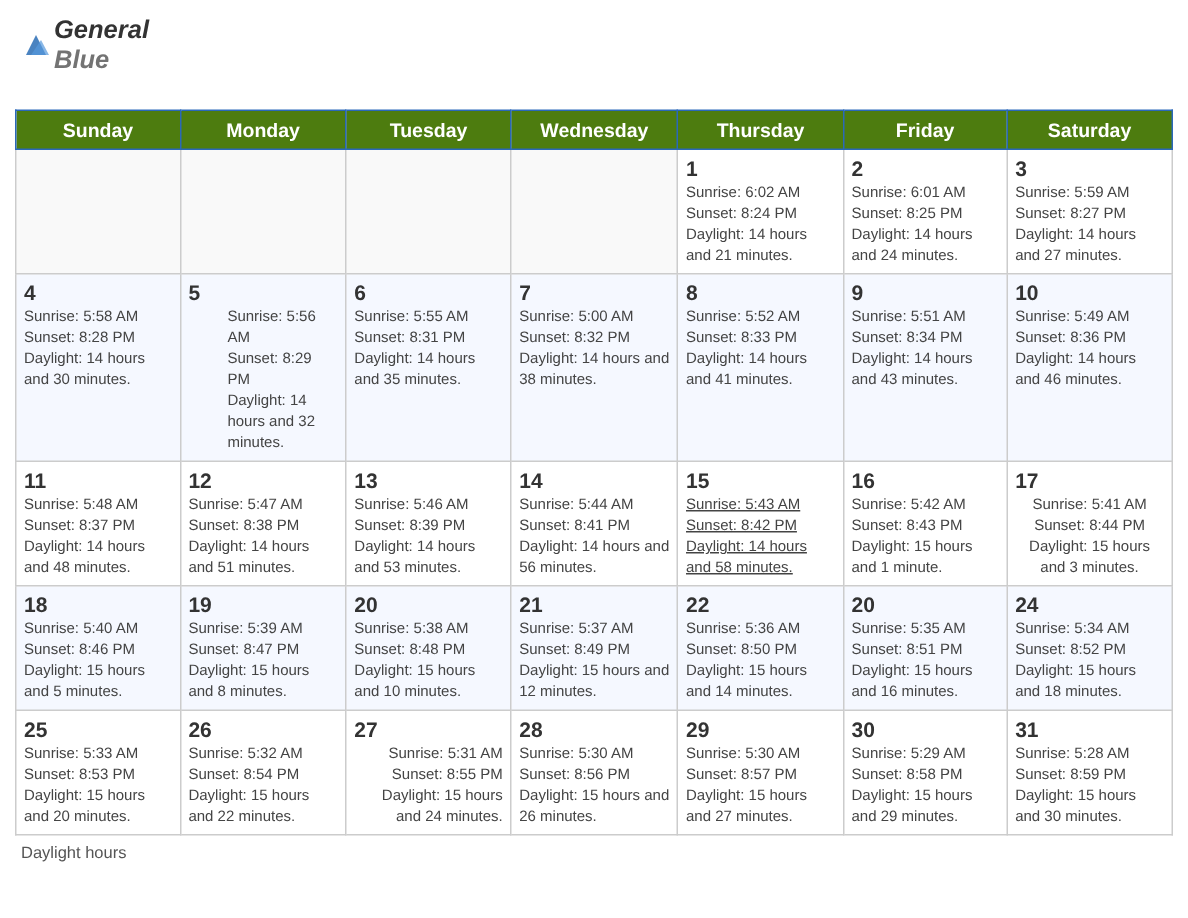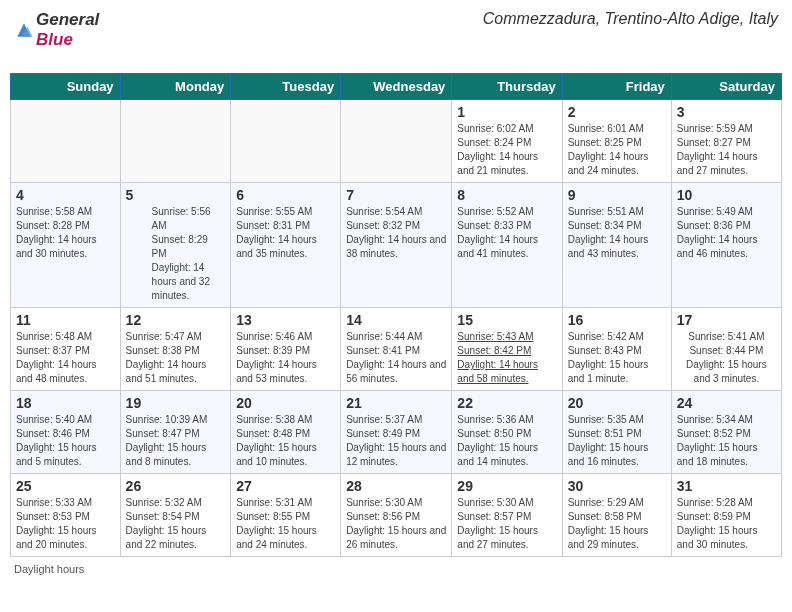--- a/index.html
+++ b/index.html
@@ -38,23 +38,23 @@
     .location {
       font-size: 16px;
       color: #333;
     }
     .calendar {
       width: 100%;
       border-collapse: collapse;
       border: 1px solid #ccc;
     }
     .calendar th {
-      background-color: #0f766e;
+      background-color: #4d7c0f;
       color: white;
-      text-align: right;
+      text-align: center;
       padding: 5px 6px;
       font-size: 13px;
       border: 1px solid #2a68b9;
     }
     .calendar td {
       vertical-align: top;
       border: 1px solid #ccc;
       padding: 4px 5px;
       width: 113px;
       min-height: 80px;
@@ -94,25 +94,24 @@
 <body>
 
 <div class="header">
   <div class="logo">
     <svg class="logo-icon" viewBox="0 0 30 30" xmlns="http://www.w3.org/2000/svg">
       <polygon points="5,25 15,5 25,25" fill="#2a6db5" opacity="0.85"></polygon>
       <polygon points="10,25 20,10 28,25" fill="#5599dd" opacity="0.7"></polygon>
     </svg>
     <div>
       <span style="font-size:17px;font-weight:bold;color:#333;">General</span><br>
-      <span style="font-size:17px;font-weight:bold;color:#be185d;">Blue</span>
+      <span style="font-size:17px;font-weight:bold;color:#737373;">Blue</span>
     </div>
   </div>
   <div class="title-block">
-    <div class="location">Commezzadura, Trentino-Alto Adige, Italy</div>
   </div>
 </div>
 
 <table class="calendar">
   <thead>
     <tr>
     <th>Sunday</th>
         <th>Monday</th>
         <th>Tuesday</th>
         <th>Wednesday</th>
@@ -160,21 +159,21 @@
 Daylight: 14 hours and 32 minutes.</div>
         </td>
         <td>
           <span class="day-number">6</span>
           <div class="day-info" style="white-space: pre-line;">Sunrise: 5:55 AM
 Sunset: 8:31 PM
 Daylight: 14 hours and 35 minutes.</div>
         </td>
         <td>
           <span class="day-number">7</span>
-          <div class="day-info" style="white-space: pre-line;">Sunrise: 5:54 AM
+          <div class="day-info" style="white-space: pre-line;">Sunrise: 5:00 AM
 Sunset: 8:32 PM
 Daylight: 14 hours and 38 minutes.</div>
         </td>
         <td>
           <span class="day-number">8</span>
           <div class="day-info" style="white-space: pre-line;">Sunrise: 5:52 AM
 Sunset: 8:33 PM
 Daylight: 14 hours and 41 minutes.</div>
         </td>
         <td>
@@ -236,21 +235,21 @@
       </tr>
       <tr>
         <td>
           <span class="day-number">18</span>
           <div class="day-info" style="white-space: pre-line;">Sunrise: 5:40 AM
 Sunset: 8:46 PM
 Daylight: 15 hours and 5 minutes.</div>
         </td>
         <td>
           <span class="day-number">19</span>
-          <div class="day-info" style="white-space: pre-line;">Sunrise: 10:39 AM
+          <div class="day-info" style="white-space: pre-line;">Sunrise: 5:39 AM
 Sunset: 8:47 PM
 Daylight: 15 hours and 8 minutes.</div>
         </td>
         <td>
           <span class="day-number">20</span>
           <div class="day-info" style="white-space: pre-line;">Sunrise: 5:38 AM
 Sunset: 8:48 PM
 Daylight: 15 hours and 10 minutes.</div>
         </td>
         <td>
@@ -286,21 +285,21 @@
 Daylight: 15 hours and 20 minutes.</div>
         </td>
         <td>
           <span class="day-number">26</span>
           <div class="day-info" style="white-space: pre-line;">Sunrise: 5:32 AM
 Sunset: 8:54 PM
 Daylight: 15 hours and 22 minutes.</div>
         </td>
         <td>
           <span class="day-number">27</span>
-          <div class="day-info" style="white-space: pre-line;">Sunrise: 5:31 AM
+          <div class="day-info" style="white-space: pre-line; text-align: right;">Sunrise: 5:31 AM
 Sunset: 8:55 PM
 Daylight: 15 hours and 24 minutes.</div>
         </td>
         <td>
           <span class="day-number">28</span>
           <div class="day-info" style="white-space: pre-line;">Sunrise: 5:30 AM
 Sunset: 8:56 PM
 Daylight: 15 hours and 26 minutes.</div>
         </td>
         <td>

